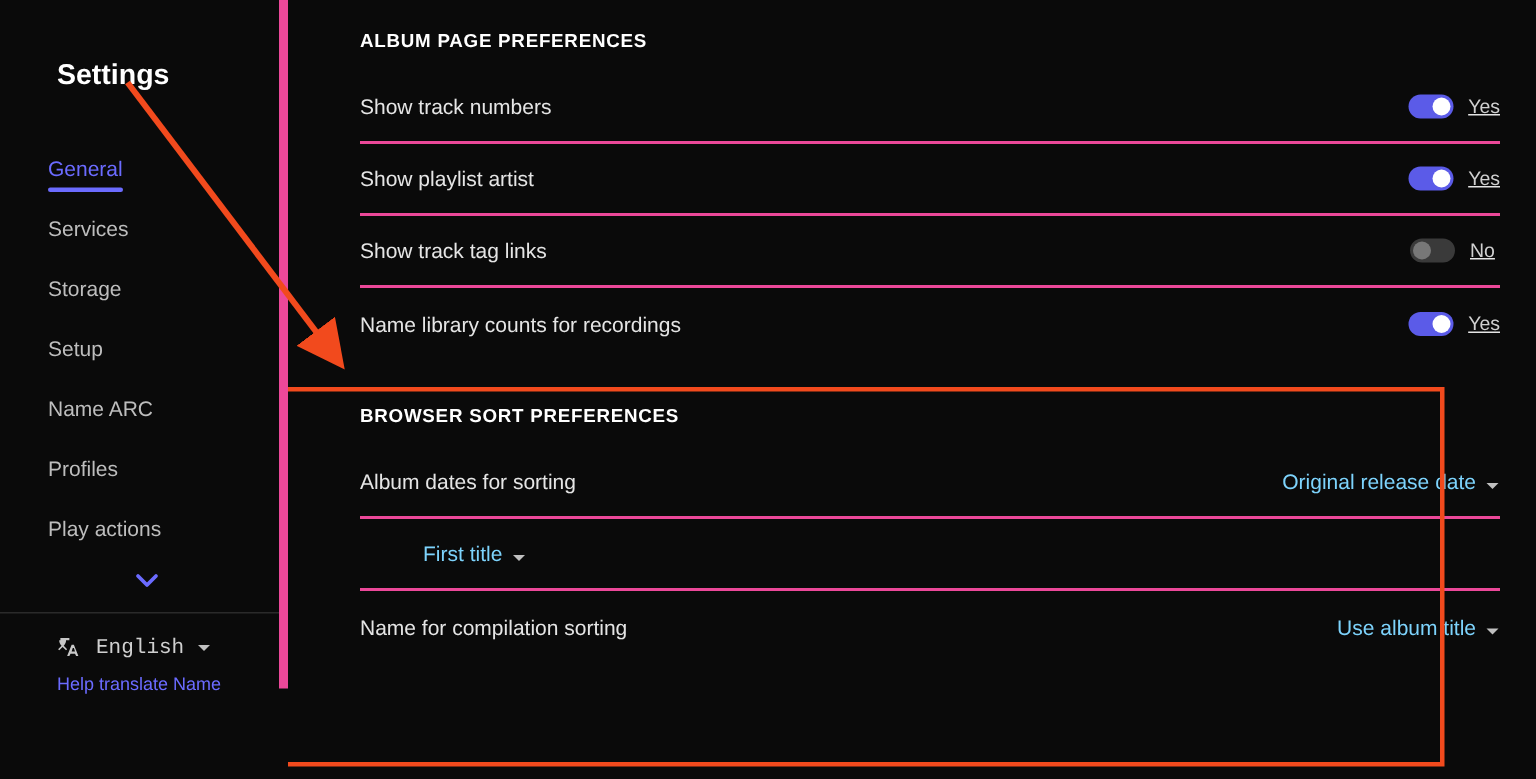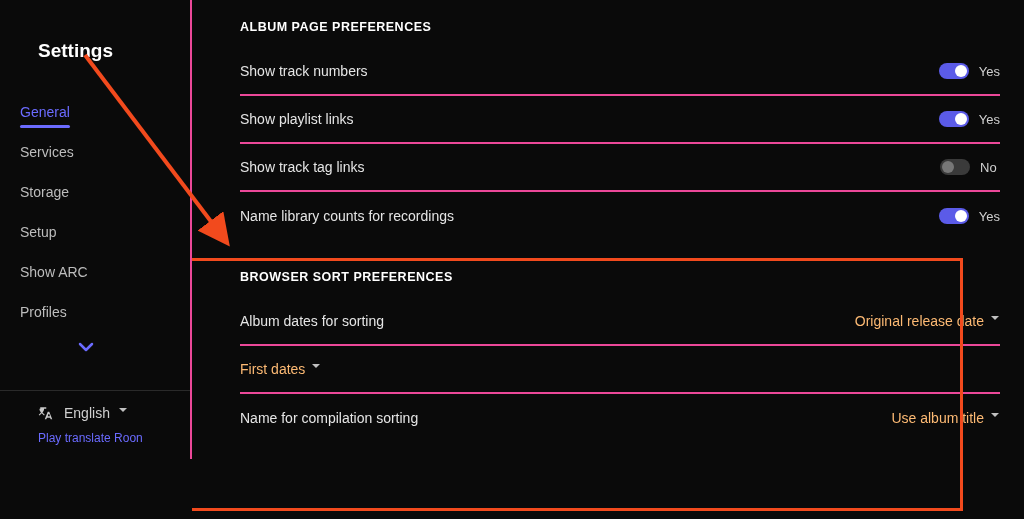--- a/index.html
+++ b/index.html
@@ -7,34 +7,34 @@
   body {
     background: #0a0a0a;
     color: #e5e5e5;
     font-family: -apple-system, BlinkMacSystemFont, "Segoe UI", Helvetica, Arial, sans-serif;
     font-size: 14px;
     display: flex;
   }
   .sidebar {
     width: 192px;
     height: 459px;
-    border-right: 2px solid #ec4899;
+    border-right: 6px solid #ec4899;
     display: flex;
     flex-direction: column;
     padding-top: 40px;
   }
   .sidebar-title {
     font-size: 19px;
     font-weight: 700;
     color: #ffffff;
     padding: 0 0 30px 38px;
   }
   .sidebar-nav {
     flex: 1;
-    padding-left: 20px;
+    padding-left: 32px;
   }
   .nav-item {
     padding: 12px 0;
     font-size: 14px;
     color: #bdbdbd;
     cursor: pointer;
   }
   .nav-item.active {
     color: #6b6bff;
     position: relative;
@@ -54,25 +54,26 @@
     padding: 8px 0 12px 58px;
     color: #6b6bff;
     cursor: pointer;
   }
   .sidebar-footer {
     border-top: 1px solid #2a2a2a;
     padding: 14px 0 14px 38px;
   }
   .lang-row {
     display: flex;
-    align-items: flex-start;
+    align-items: center;
     gap: 8px;
     cursor: pointer;
     color: #d0d0d0;
     font-size: 14px;
+    font-family: Liberation Mono, monospace;
   }
   .help-link {
     margin-top: 8px;
     font-size: 12px;
     color: #6b6bff;
     cursor: pointer;
   }
   .main {
     flex: 1;
     height: 519px;
@@ -95,22 +96,22 @@
     height: 48px;
     border-bottom: 2px solid #ec4899;
   }
   .setting-row:last-child { border-bottom: none; }
   .setting-label {
     font-size: 14px;
     color: #e5e5e5;
   }
   .setting-control {
     display: flex;
-    align-items: center;
     gap: 10px;
+    text-decoration: underline;
   }
   .toggle {
     width: 30px;
     height: 16px;
     border-radius: 10px;
     position: relative;
     cursor: pointer;
   }
   .toggle.on { background: #5b5be8; }
   .toggle.off { background: #3a3a3a; }
@@ -121,25 +122,26 @@
     height: 12px;
     border-radius: 50%;
     background: #ffffff;
     transition: left 0.1s;
   }
   .toggle.on .knob { left: 16px; }
   .toggle.off .knob { left: 2px; background: #777; }
   .toggle-text { font-size: 13px; color: #d0d0d0; min-width: 20px; }
   .dropdown-value {
     display: flex;
-    align-items: flex-start;
+    align-items: flex-end;
     gap: 6px;
     cursor: pointer;
     font-size: 14px;
-    color: #fdba74;
+    color: #7dd3fc;
+    margin-left: 42px;
   }
   .section-gap { height: 30px; }
   .highlight-box {
     position: absolute;
     border: 3px solid #f24a1d;
     pointer-events: none;
   }
   svg.caret { width: 10px; height: 10px; }
   svg.caret path { fill: #c0c0c0; }
   svg.arrow-annot { position: absolute; pointer-events: none; }
@@ -148,59 +150,60 @@
 </head>
 <body>
 
 <div class="sidebar">
   <div class="sidebar-title">Settings</div>
   <div class="sidebar-nav">
     <div class="nav-item active">General</div>
     <div class="nav-item">Services</div>
     <div class="nav-item">Storage</div>
     <div class="nav-item">Setup</div>
-    <div class="nav-item">Show ARC</div>
+    <div class="nav-item">Name ARC</div>
     <div class="nav-item">Profiles</div>
+    <div class="nav-item">Play actions</div>
     <div class="nav-more">
       <svg width="16" height="12" viewBox="0 0 16 12">
           <path d="M2 3 L8 9 L14 3" stroke="#6b6bff" stroke-width="2.5" fill="none" stroke-linecap="round" stroke-linejoin="round"></path>
         </svg>
     </div>
   </div>
   <div class="sidebar-footer">
     <div class="lang-row">
       <svg class="translate-icon" viewBox="0 0 24 24">
         <path d="M3 3h8v2H8v1c0 1-1 3-2 4l3 3-1 1-3-3-3 3-1-1 3-3c-1-1-2-3-2-4V5H3V3zm10 6h2l4 10h-2l-1-2h-4l-1 2h-2l4-10zm1 3l-1 3h3l-1-3h-1z" fill="#c8c8c8"></path>
       </svg>
       <span>English</span>
       <svg class="caret" viewBox="0 0 10 10">
           <path d="M1 3 L5 7 L9 3 Z"></path>
         </svg>
     </div>
-    <div class="help-link">Play translate Roon</div>
+    <div class="help-link">Help translate Name</div>
   </div>
 </div>
 
 <div class="main">
 
   <div>
     <div class="section-heading">ALBUM PAGE PREFERENCES</div>
 
     <div class="setting-row">
       <div class="setting-label">Show track numbers</div>
       <div class="setting-control">
         <div class="toggle on">
             <div class="knob"></div>
           </div>
         <span class="toggle-text">Yes</span>
       </div>
     </div>
 
     <div class="setting-row">
-      <div class="setting-label">Show playlist links</div>
+      <div class="setting-label">Show playlist artist</div>
       <div class="setting-control">
         <div class="toggle on">
             <div class="knob"></div>
           </div>
         <span class="toggle-text">Yes</span>
       </div>
     </div>
 
     <div class="setting-row">
       <div class="setting-label">Show track tag links</div>
@@ -233,21 +236,21 @@
       <div class="dropdown-value">
         <span>Original release date</span>
         <svg class="caret" viewBox="0 0 10 10">
             <path d="M1 3 L5 7 L9 3 Z"></path>
           </svg>
       </div>
     </div>
 
     <div class="setting-row">
       <div class="dropdown-value">
-        <span>First dates</span>
+        <span>First title</span>
         <svg class="caret" viewBox="0 0 10 10">
             <path d="M1 3 L5 7 L9 3 Z"></path>
           </svg>
       </div>
     </div>
 
 
     <div class="setting-row">
       <div class="setting-label">Name for compilation sorting</div>
       <div class="dropdown-value">

